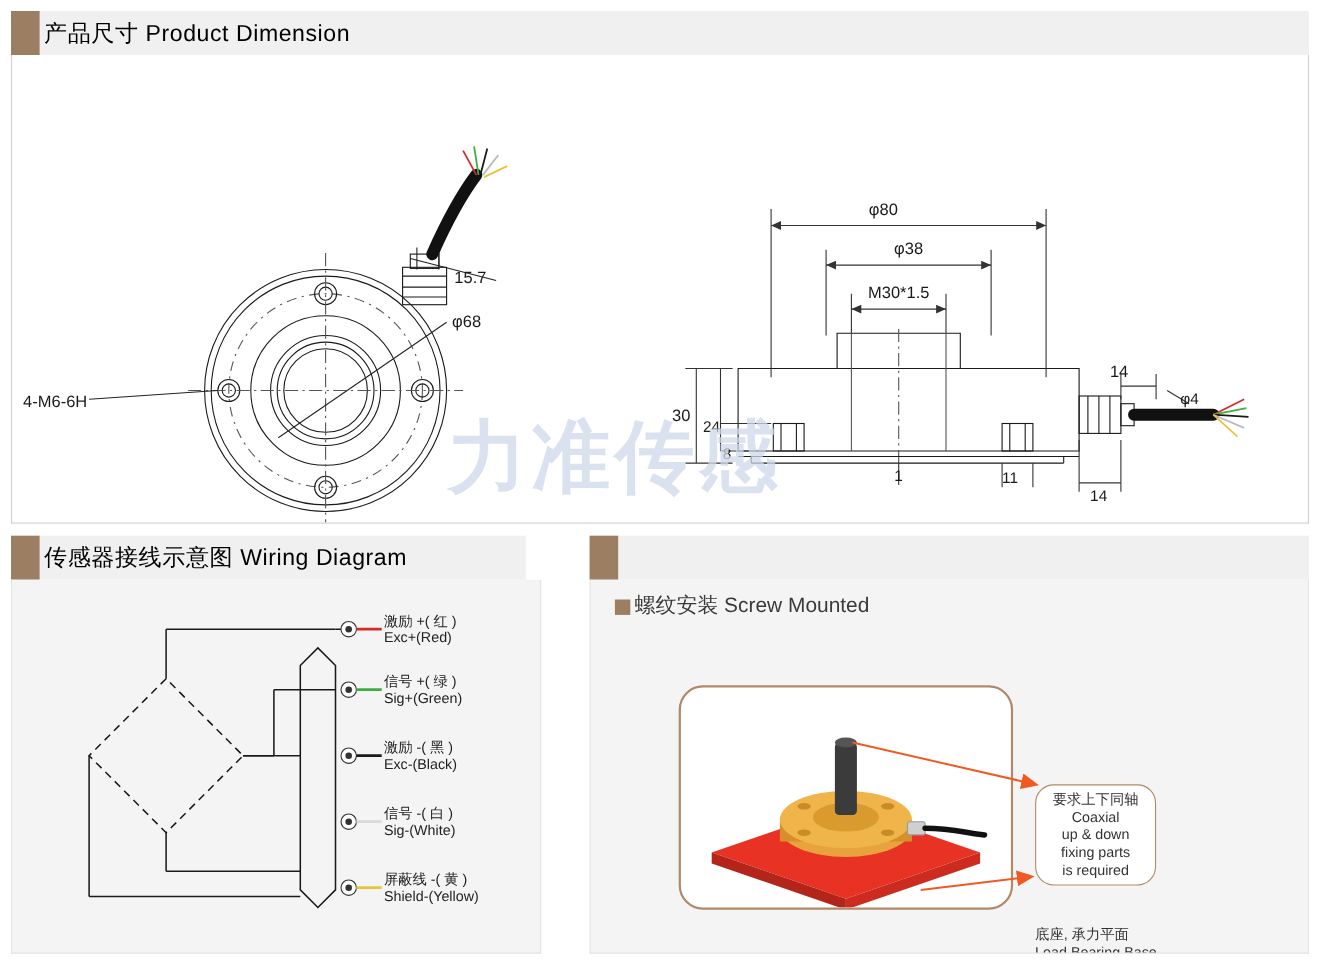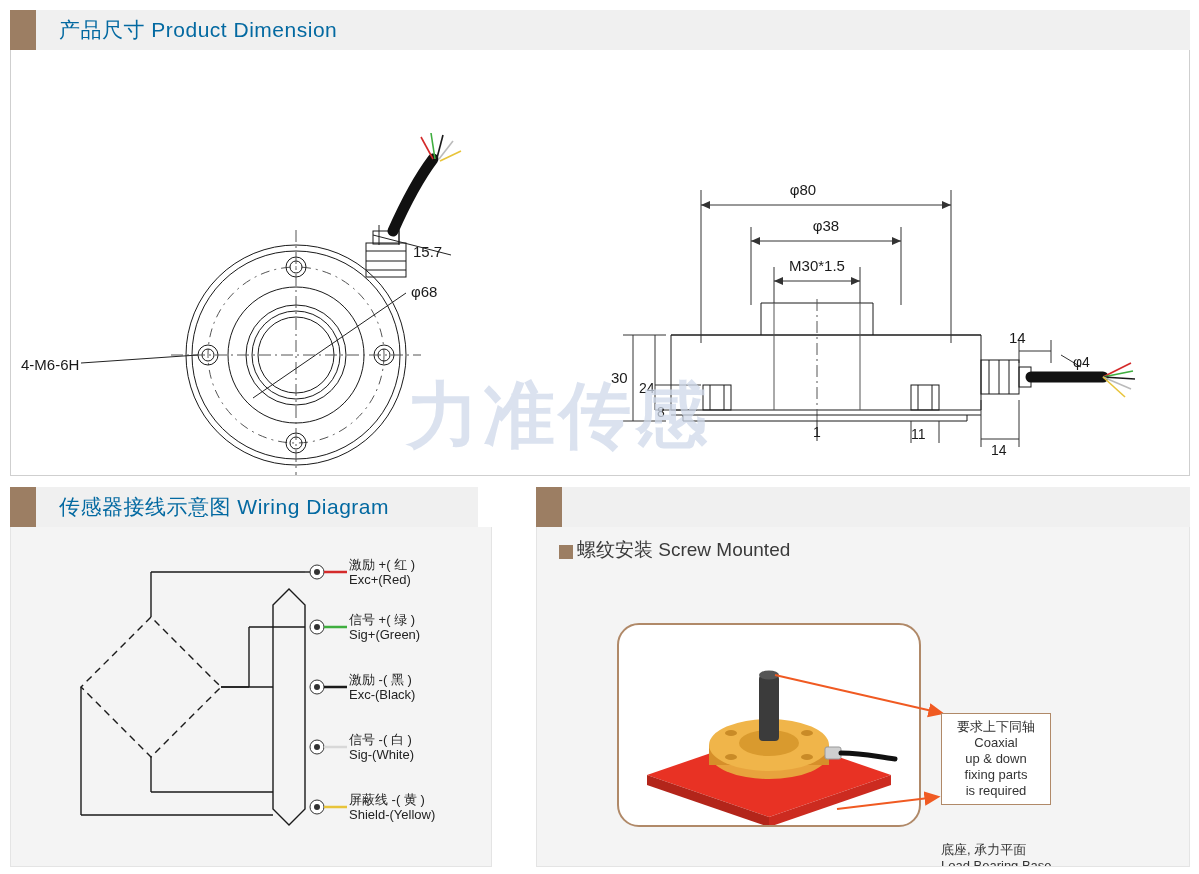--- a/index.html
+++ b/index.html
@@ -13,21 +13,21 @@
   }
   .section-header{
     display:flex;align-items:center;
     background:#f0f0f0;
     height:40px;
   }
   .section-tab{
     width:26px;height:40px;background:#9c7e63;flex:none;
   }
   .section-title{
-    font-size:21px;color:#0369a1;padding-left:23px;letter-spacing:.5px;
+    font-size:21px;color:#000000;padding-left:4px;letter-spacing:.5px;
     white-space:nowrap;
   }
   
   #product-dimension{position:absolute;left:10px;top:10px;width:1180px;}
   #pd-body{
     border:1px solid #cfcfcf;border-top:none;
     height:425px;width:1178px;position:relative;background:#fff;
     overflow:hidden;
   }
   .watermark{
@@ -333,21 +333,21 @@
       <defs>
         <marker id="ah" markerWidth="9" markerHeight="9" refX="7" refY="4" orient="auto">
           <path d="M0,0 L9,4 L0,8 z" fill="#f05a22"></path>
         </marker>
       </defs>
       <line x1="238" y1="148" x2="404" y2="186" stroke="#f05a22" stroke-width="1.8" marker-end="url(#ah)"></line>
       <line x1="300" y1="282" x2="400" y2="270" stroke="#f05a22" stroke-width="1.8" marker-end="url(#ah)"></line>
     </svg>
 
 
-    <div class="callout" style="left:404px;top:186px;width:92px;">
+    <div class="callout" style="left:404px;top:186px;width:92px;border-radius:17px;">
       <div>要求上下同轴</div>
       <div>Coaxial</div>
       <div>up &amp; down</div>
       <div>fixing parts</div>
       <div>is required</div>
     </div>
 
     <div class="note" style="left:404px;top:300px;margin-top:15px;">
       <div>底座, 承力平面</div>
       <div>Load Bearing Base</div>

